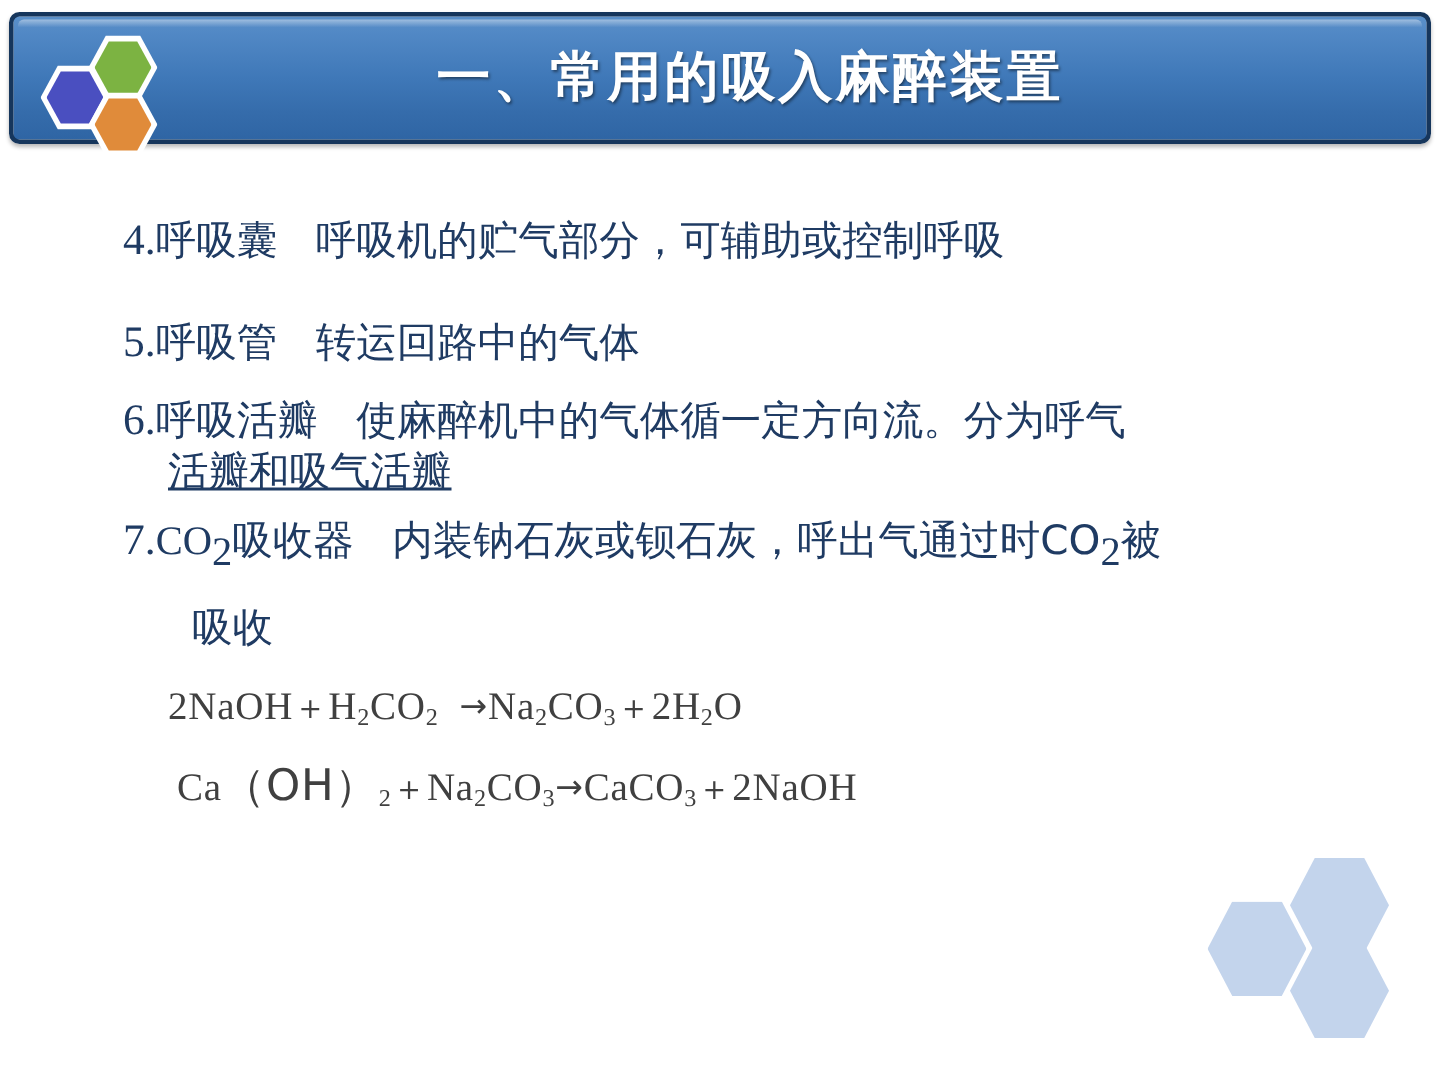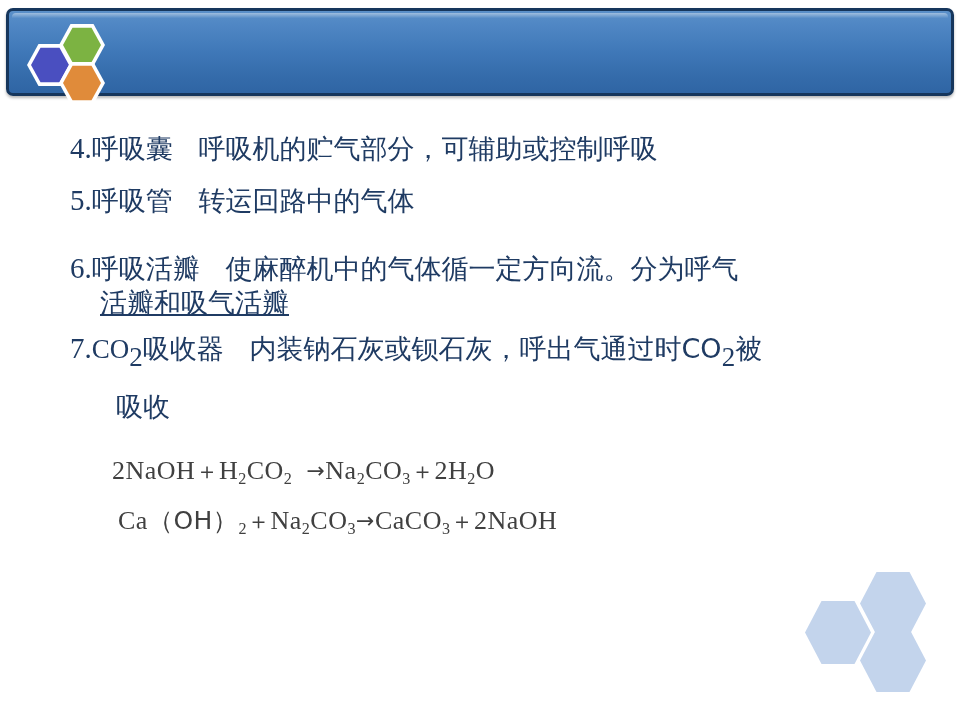--- a/index.html
+++ b/index.html
@@ -85,40 +85,40 @@
     left: 0;
     top: 118px;
     width: 960px;
     color: #1f3b63;
   }
   .bullet-line {
     font-size: 29px;
     line-height: 1.0;
     color: #1f3b63;
     white-space: nowrap;
-    margin: 0;
+    margin: 12px;
     padding: 0;
   }
   .lead-num {
     font-family: "Liberation Serif", "DejaVu Serif", serif;
   }
   .cn {
     font-family: "DejaVu Sans", "Liberation Sans", sans-serif;
     font-size: 27px;
   }
   .mono-chem {
     font-family: "Liberation Serif", "DejaVu Serif", serif;
     font-size: 27px;
   }
   sub {
     font-size: 0.62em;
     vertical-align: -0.28em;
   }
   .row-4  { position: absolute; left: 70px;  top: 16px;  }
-  .row-5  { position: absolute; left: 70px;  top: 68px;  }
+  .row-5  { position: absolute; left: 70px;  top: 84px;  }
   .row-6  { position: absolute; left: 70px;  top: 136px; }
   .row-6b { position: absolute; left: 100px; top: 170px; text-decoration: underline; }
   .row-7  { position: absolute; left: 70px;  top: 216px; }
   .row-7b { position: absolute; left: 116px; top: 274px; }
 
   
   .equation {
     position: absolute;
     color: #404040;
     font-family: "Liberation Serif", "DejaVu Serif", serif;
@@ -132,21 +132,21 @@
     font-family: "DejaVu Sans", "Liberation Sans", sans-serif;
     font-size: 22px;
     vertical-align: 1px;
   }
   .plus-fw {
     font-family: "DejaVu Sans", "Liberation Sans", sans-serif;
     font-size: 23px;
   }
   .paren-fw {
     font-family: "DejaVu Sans", "Liberation Sans", sans-serif;
-    font-size: 25px;
+    font-size: 29px;
   }
 
   
   #deco-hexes {
     position: absolute;
     left: 805px;
     top: 572px;
     width: 140px;
     height: 120px;
   }
@@ -169,20 +169,21 @@
     <span class="hex hex-outline" style="left:0px; top:20px; width:46px; height:44px;"></span>
     <span class="hex-inner" style="left:4px; top:24px; width:38px; height:36px; background:#4a4fc0;"></span>
 
     <span class="hex hex-outline" style="left:32px; top:0px; width:46px; height:44px;"></span>
     <span class="hex-inner" style="left:36px; top:4px; width:38px; height:36px; background:#7cb342;"></span>
 
     <span class="hex hex-outline" style="left:32px; top:38px; width:46px; height:44px;"></span>
     <span class="hex-inner" style="left:36px; top:42px; width:38px; height:36px; background:#e08b3a;"></span>
   </div>
 
+  <div id="header-title">一、常用的吸入麻醉装置</div>
 </div>
 
 <div id="content">
 
   <div class="bullet-line row-4">
     <span class="lead-num">4.</span><span class="cn">呼吸囊</span><span class="cn">&nbsp;&nbsp;&nbsp;</span><span class="cn">呼吸机的贮气部分，可辅助或控制呼吸</span>
   </div>
 
   <div class="bullet-line row-5">
     <span class="lead-num">5.</span><span class="cn">呼吸管</span><span class="cn">&nbsp;&nbsp;&nbsp;</span><span class="cn">转运回路中的气体</span>

